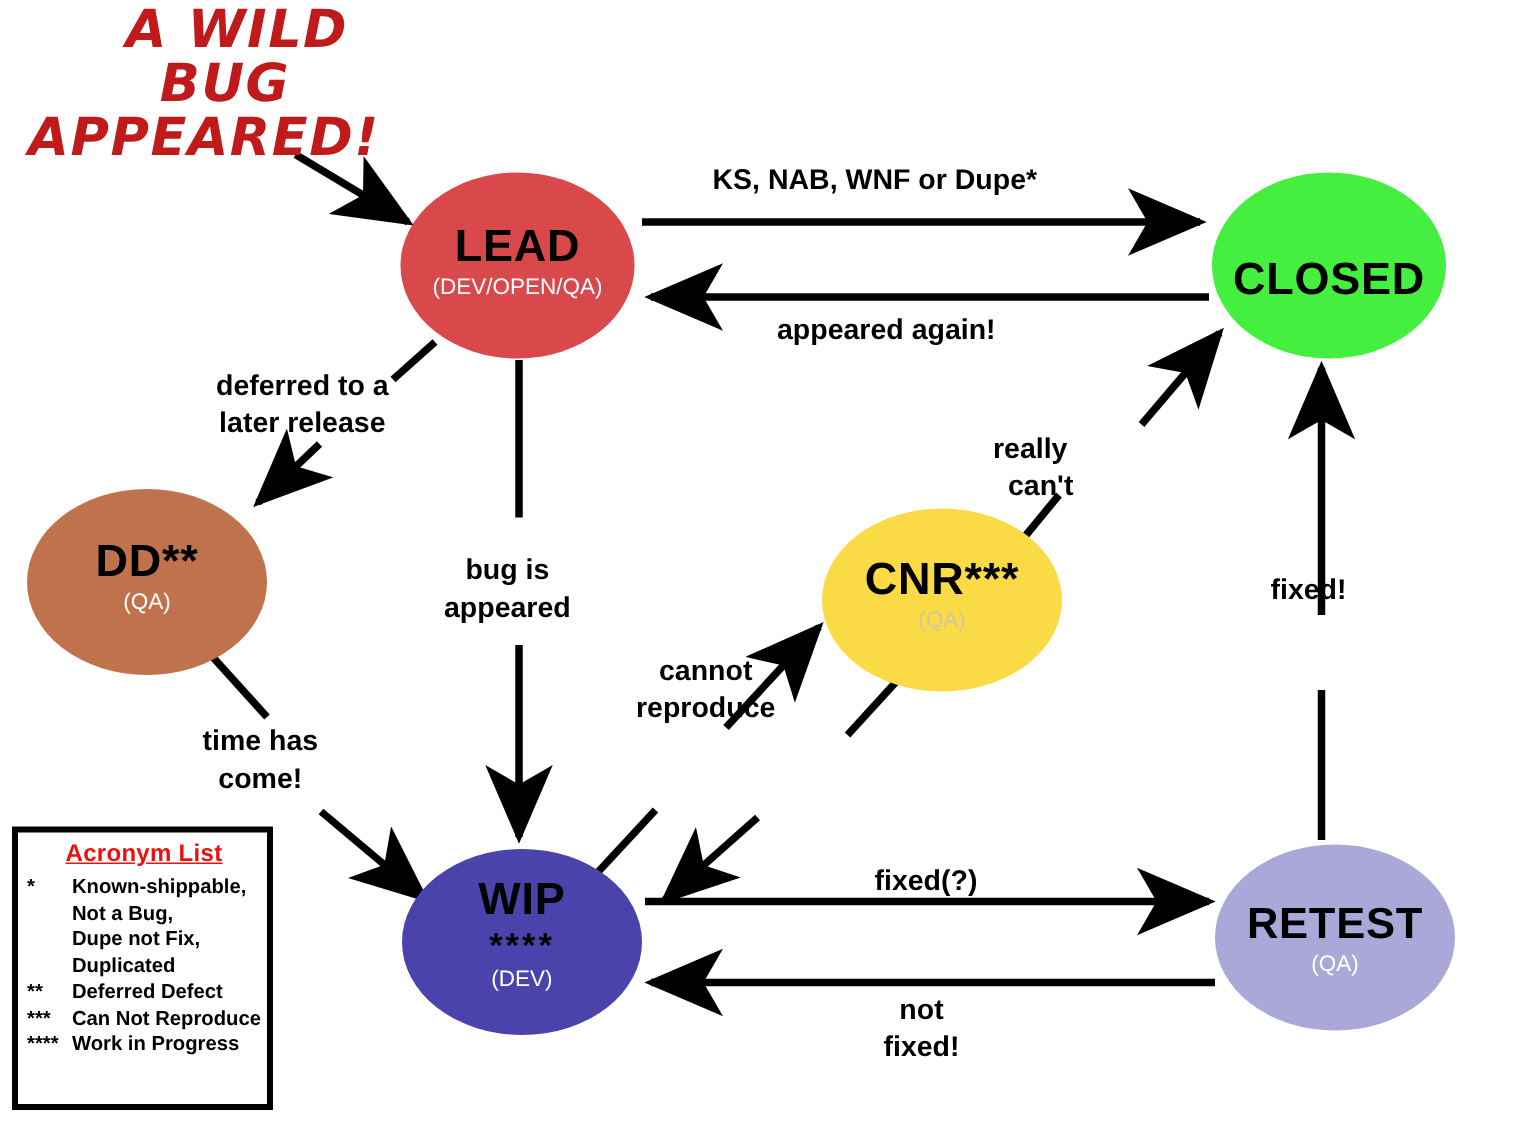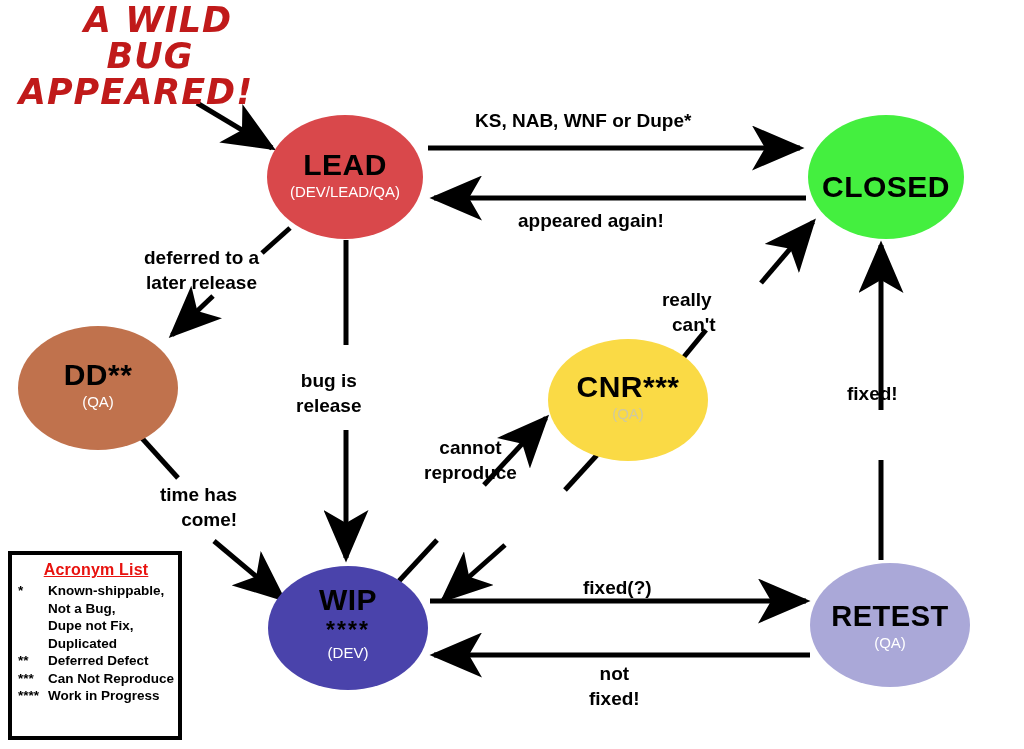--- a/index.html
+++ b/index.html
@@ -136,21 +136,21 @@
     <ellipse cx="345" cy="177" rx="78" ry="62" fill="#d9484b"></ellipse>
     <ellipse cx="886" cy="177" rx="78" ry="62" fill="#44ef3f"></ellipse>
     <ellipse cx="98" cy="388" rx="80" ry="62" fill="#c0724d"></ellipse>
     <ellipse cx="628" cy="400" rx="80" ry="61" fill="#fada45"></ellipse>
     <ellipse cx="348" cy="628" rx="80" ry="62" fill="#4a43ab"></ellipse>
     <ellipse cx="890" cy="625" rx="80" ry="62" fill="#aaa8d8"></ellipse>
   </svg>
 
   <div class="node-label" style="left:245px;top:148px;width:200px;">
     <div class="node-title" style="font-size:30px;line-height:34px;">LEAD</div>
-    <div class="node-sub" style="font-size:15px;line-height:19px;color:#ffffff;">(DEV/LEAD/QA)</div>
+    <div class="node-sub" style="font-size:15px;line-height:19px;color:#ffffff;">(DEV/OPEN/QA)</div>
   </div>
 
   <div class="node-label" style="left:786px;top:158px;width:200px;">
     <div class="node-title" style="font-size:30px;line-height:36px;margin-top:11px;">CLOSED</div>
   </div>
 
   <div class="node-label" style="left:-2px;top:358px;width:200px;">
     <div class="node-title" style="font-size:30px;line-height:34px;">DD**</div>
     <div class="node-sub" style="font-size:15px;line-height:20px;color:#ffffff;">(QA)</div>
   </div>
@@ -174,24 +174,24 @@
   <div class="elabel" style="left:475px;top:108px;">KS, NAB, WNF or Dupe*</div>
   <div class="elabel" style="left:518px;top:208px;">appeared again!</div>
 
   <div class="elabel" style="left:144px;top:245px;">
     <div>deferred to a</div>
     <div>later release</div>
   </div>
 
   <div class="elabel" style="left:296px;top:368px;">
     <div>bug is</div>
-    <div>release</div>
-  </div>
-
-  <div class="elabel" style="left:160px;top:482px;text-align:right;">
+    <div>appeared</div>
+  </div>
+
+  <div class="elabel" style="left:135px;top:482px;">
     <div>time has</div>
     <div>come!</div>
   </div>
 
   <div class="elabel" style="left:424px;top:435px;">
     <div>cannot</div>
     <div>reproduce</div>
   </div>
 
 

